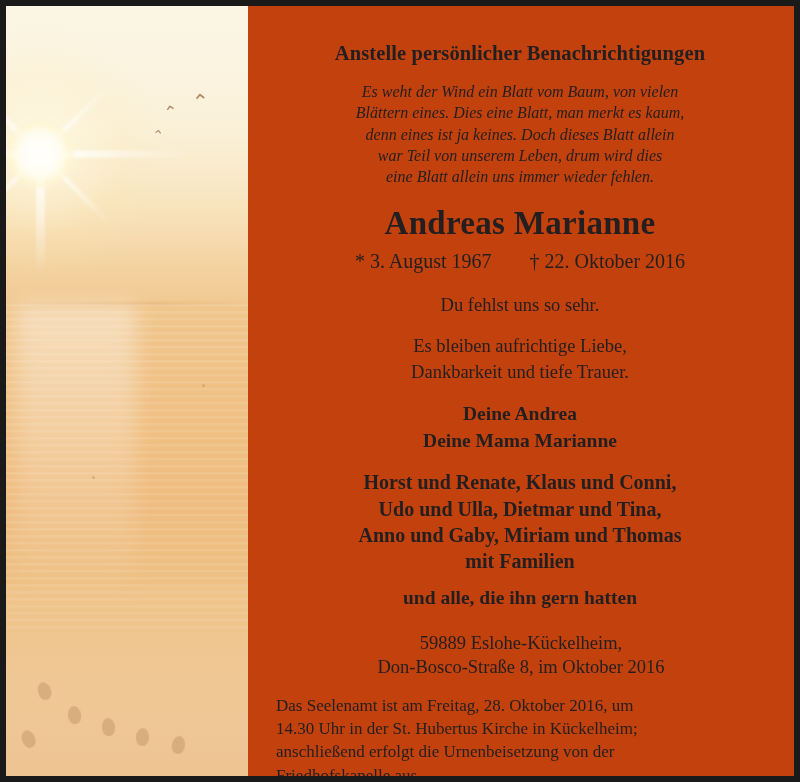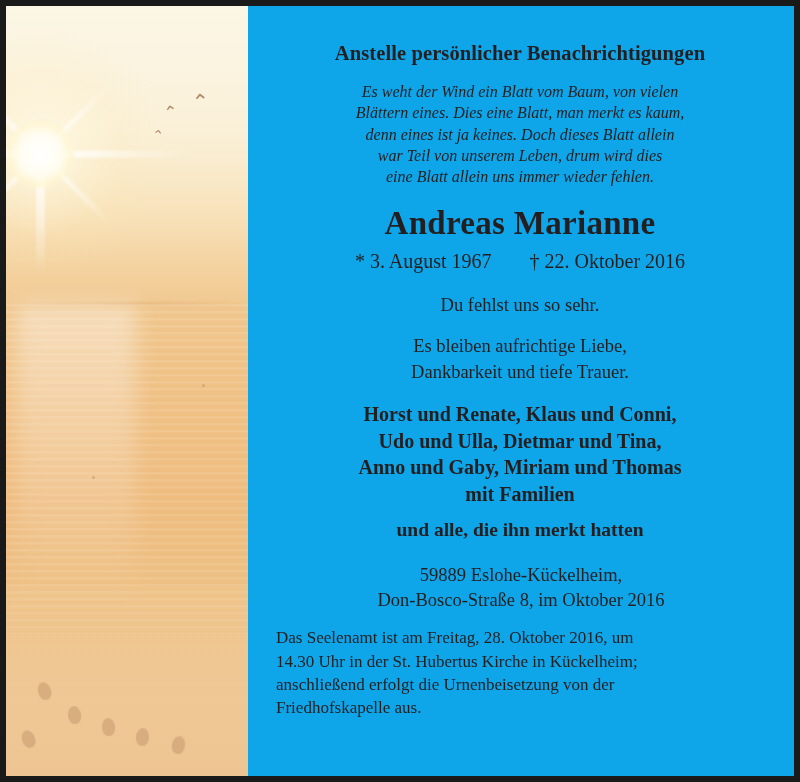--- a/index.html
+++ b/index.html
@@ -157,21 +157,21 @@
     border-radius: 50%;
     background: rgba(170,120,80,0.35);
   }
 
   
   .text-panel {
     flex: 1 1 auto;
     padding: 30px 28px 16px 26px;
     box-sizing: border-box;
     text-align: center;
-    background: #0ea5e9;
+    background: #c2410c;
   }
   .heading {
     font-size: 20.5px;
     font-weight: bold;
     letter-spacing: 0.1px;
     margin: 6px 0 16px 0;
   }
   .poem {
     font-style: italic;
     font-size: 16px;
@@ -290,29 +290,33 @@
       <span>† 22. Oktober 2016</span>
     </div>
 
     <div class="line-plain">Du fehlst uns so sehr.</div>
 
     <div class="block-plain">
       <div>Es bleiben aufrichtige Liebe,</div>
       <div>Dankbarkeit und tiefe Trauer.</div>
     </div>
 
+    <div class="block-bold">
+      <div>Deine Andrea</div>
+      <div>Deine Mama Marianne</div>
+    </div>
 
     <div class="family-bold">
       <div>Horst und Renate, Klaus und Conni,</div>
       <div>Udo und Ulla, Dietmar und Tina,</div>
       <div>Anno und Gaby, Miriam und Thomas</div>
       <div>mit Familien</div>
     </div>
 
-    <div class="closing-bold">und alle, die ihn merkt hatten</div>
+    <div class="closing-bold">und alle, die ihn gern hatten</div>
 
     <div class="address">
       <div>59889 Eslohe-Kückelheim,</div>
       <div>Don-Bosco-Straße 8, im Oktober 2016</div>
     </div>
 
     <div class="detail">
       <div>Das Seelenamt ist am Freitag, 28. Oktober 2016, um</div>
       <div>14.30 Uhr in der St. Hubertus Kirche in Kückelheim;</div>
       <div>anschließend erfolgt die Urnenbeisetzung von der</div>

